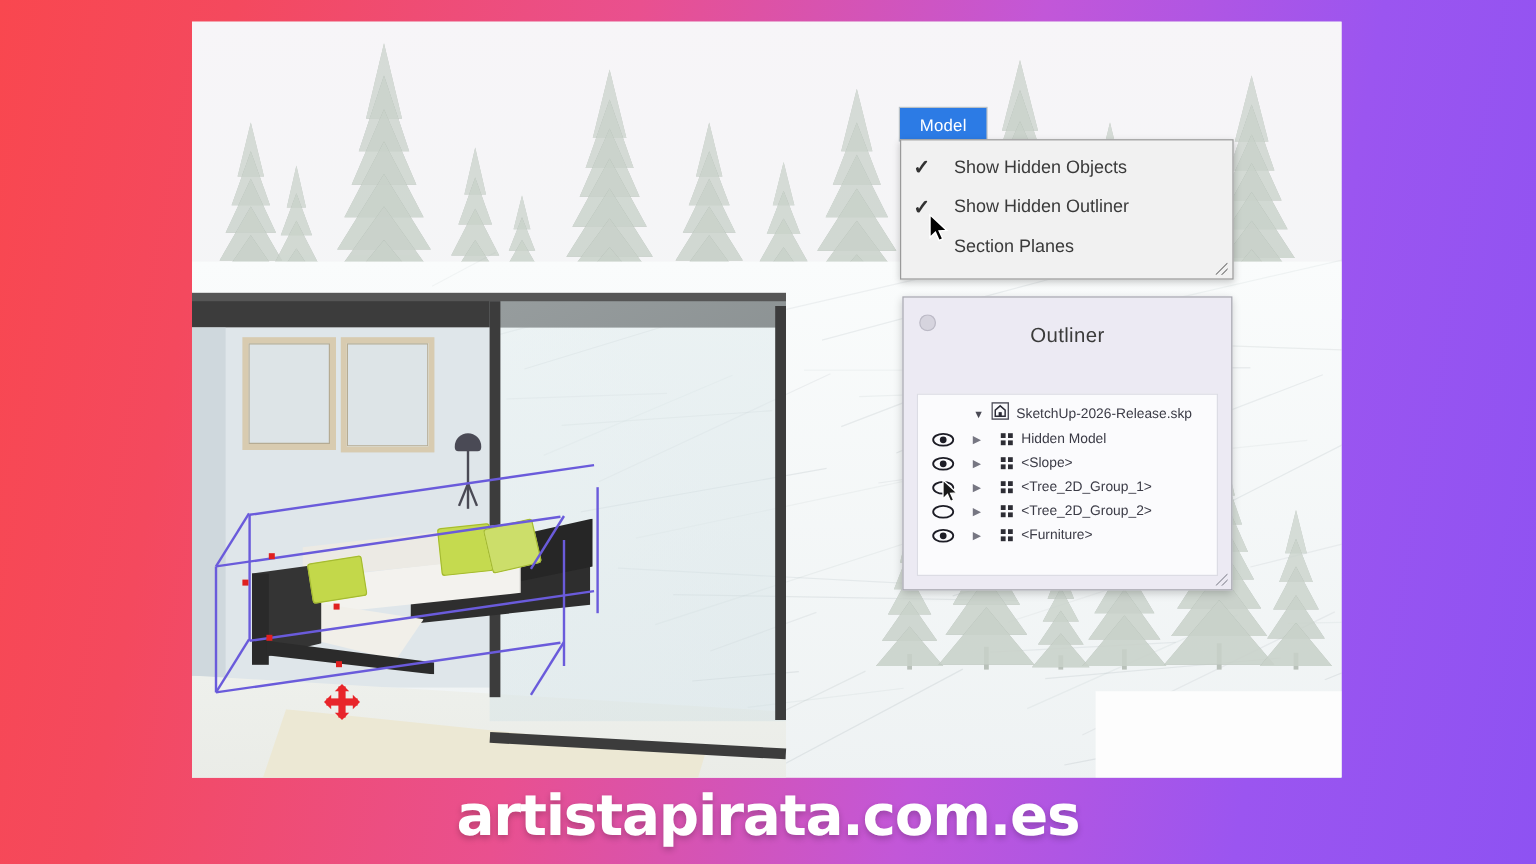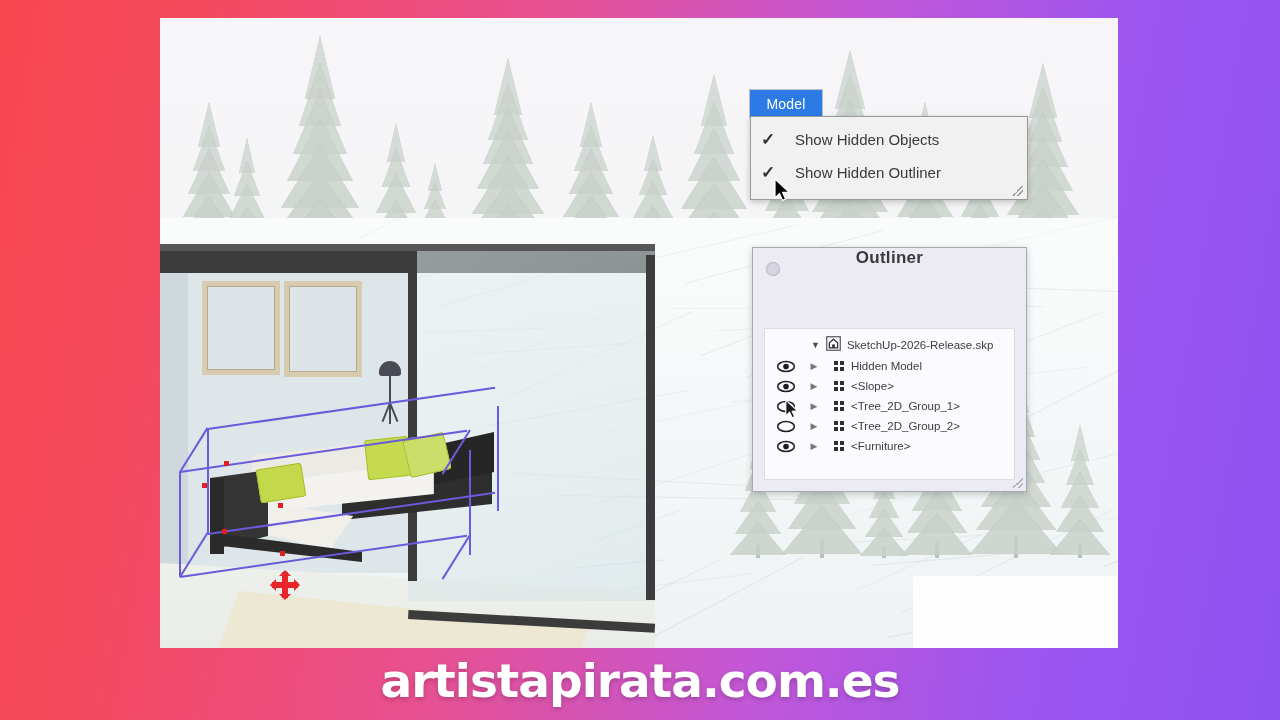--- a/index.html
+++ b/index.html
@@ -85,21 +85,21 @@
     background:
       linear-gradient(135deg,transparent 45%,#9a9a9a 45%,#9a9a9a 55%,transparent 55%),
       linear-gradient(135deg,transparent 70%,#9a9a9a 70%,#9a9a9a 80%,transparent 80%);
   }
 
   
   #outliner{
     position:absolute; left:752px; top:247px; width:275px; height:245px;
     background:#eceaf3; border:1px solid #a8a8b0; box-shadow:0 2px 7px rgba(0,0,0,.2);
   }
-  #outliner-titlebar{ height:42px; position:relative; display:flex; align-items:flex-start; justify-content:center;font-weight:bold; }
+  #outliner-titlebar{ height:42px; position:relative; display:flex; align-items:flex-end; justify-content:center; }
   #outliner-title{ font-size:17px; color:#3b3b3b; letter-spacing:.3px; }
   #outliner-dot{ position:absolute; left:13px; top:14px; width:14px; height:14px; border-radius:50%;
                  background:#d6d4de; box-shadow:0 0 0 1px #bcbac6 inset; }
   #outliner-searchrow{ display:flex; align-items:center; padding:0 8px 8px 10px; gap:6px; }
   #search-box{
     flex:1; height:21px; background:#fbfbfd; border:1px solid #c3c3cd; border-radius:3px;
     display:flex; align-items:center; padding:0 6px; gap:5px;
   }
   #search-placeholder{ font-size:12px; color:#a9a9b5; }
   #outliner-list{
@@ -470,20 +470,24 @@
     <div id="view-button">Model</div>
     <div id="view-menu" style="position:relative;">
       <div class="menu-item">
         <span class="menu-check">✓</span>
         <span>Show Hidden Objects</span>
       </div>
       <div class="menu-item">
         <span class="menu-check">✓</span>
         <span>Show Hidden Outliner</span>
       </div>
+      <div class="menu-item">
+        <span class="menu-check"></span>
+        <span>Section Planes</span>
+      </div>
       <div class="menu-resize"></div>
     </div>
 
     <div class="cursor-arrow" style="left:24px;top:88px;">
       <svg width="18" height="26" viewBox="0 0 18 26">
         <path d="M1,1 L1,20 L5.5,15.5 L8.6,22.4 L11.6,21 L8.6,14.4 L15,14 Z" fill="#000" stroke="#fff" stroke-width="1.2"></path>
       </svg>
     </div>
   </div>
 

